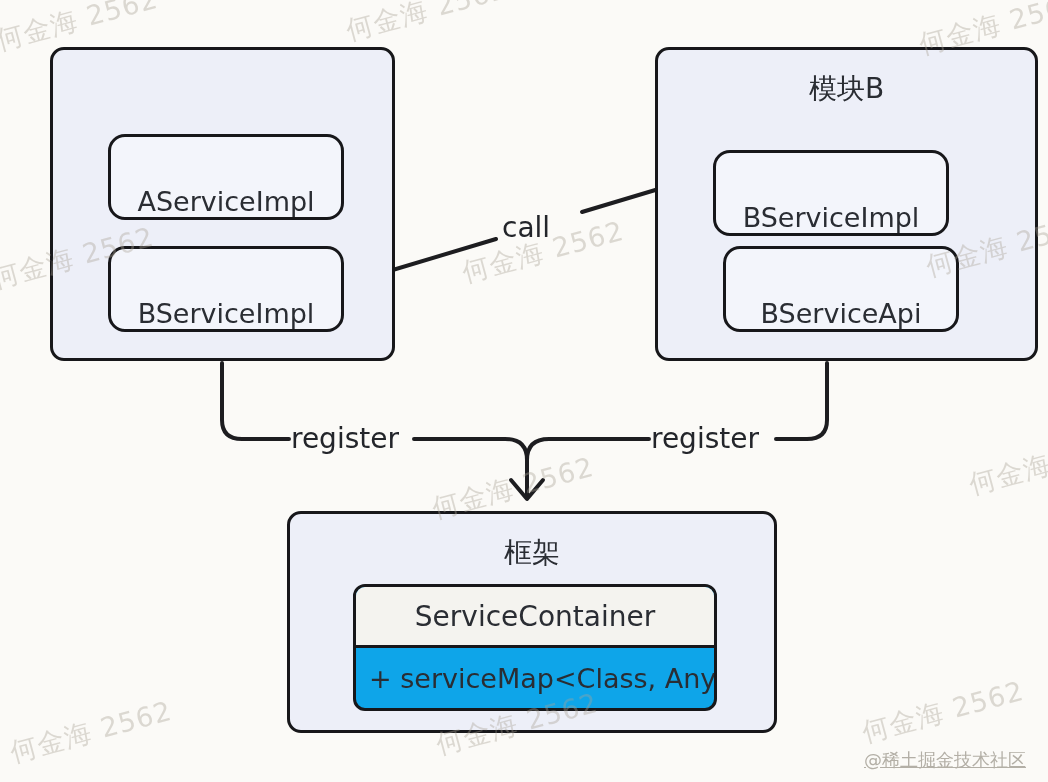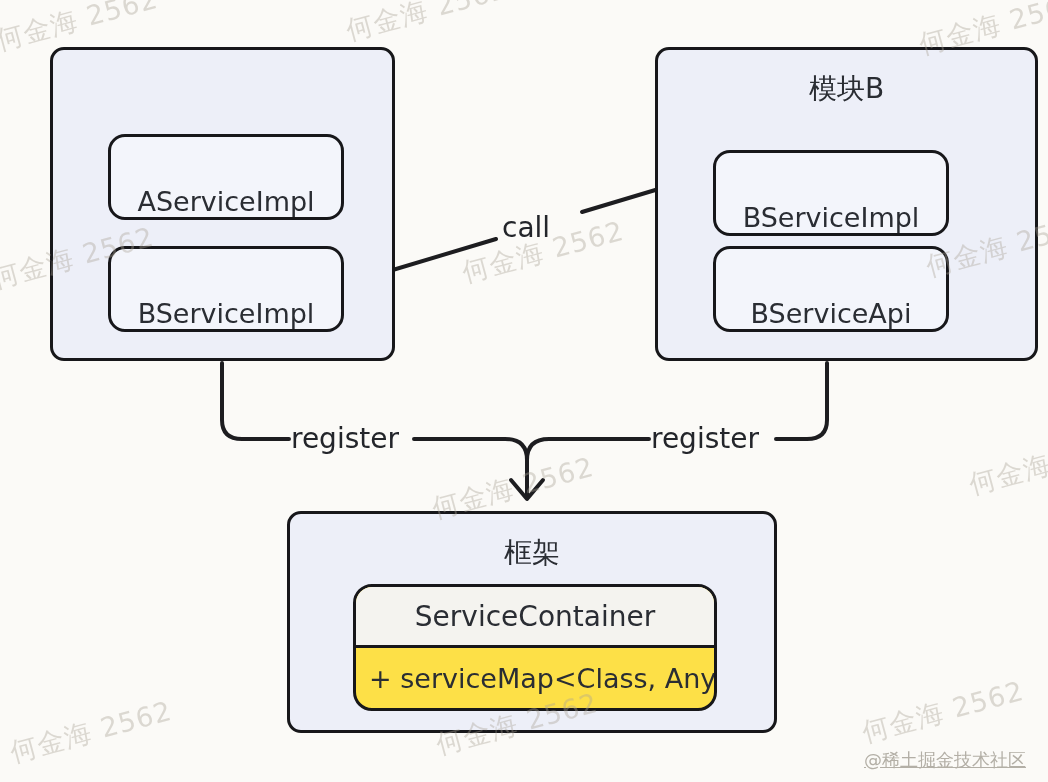--- a/index.html
+++ b/index.html
@@ -51,23 +51,23 @@
     border-radius:17px;
     display:flex;align-items:flex-end;justify-content:center;
     font-size:27px;
     color:#2a2d33;
   }
   
   .uml{
     position:absolute;
     box-sizing:border-box;
     border:3px solid #17171a;
-    border-radius:19px;
+    border-radius:12px;
     overflow:hidden;
-    background:#fde047;
+    background:#0ea5e9;
   }
   .uml-header{
     box-sizing:border-box;
     height:61px;
     background:#f4f3ef;
     border-bottom:3px solid #17171a;
     display:flex;align-items:center;justify-content:center;
     font-size:28px;
     color:#2a2d33;
   }
@@ -140,21 +140,21 @@
     <div class="inner-box" style="left:55px;top:196px">
       <span>BServiceImpl</span>
     </div>
   </div>
 
   <div class="module" style="left:655px;top:47px;width:383px;height:314px">
     <div class="module-title">模块B</div>
     <div class="inner-box" style="left:55px;top:100px">
       <span>BServiceImpl</span>
     </div>
-    <div class="inner-box" style="left:55px;top:196px">
+    <div class="inner-box" style="left:65px;top:196px">
       <span>BServiceApi</span>
     </div>
   </div>
 
   <div class="module" style="left:287px;top:511px;width:490px;height:222px">
     <div class="module-title">框架</div>
     <div class="uml" style="left:63px;top:70px;width:364px;height:127px">
       <div class="uml-header">
         <span>ServiceContainer</span>
       </div>

